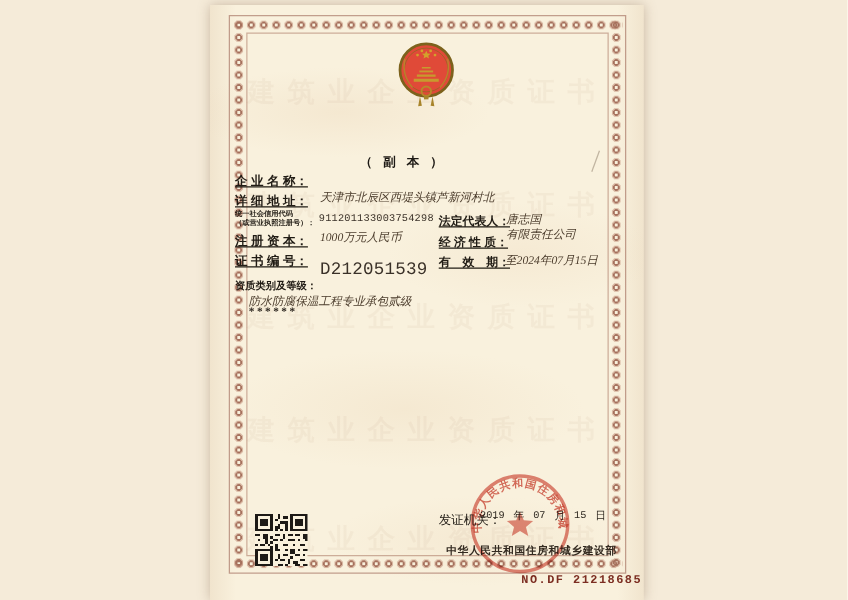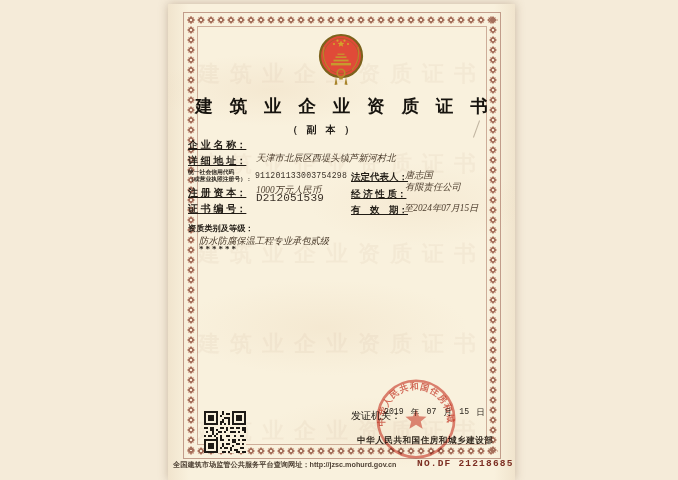--- a/index.html
+++ b/index.html
@@ -80,21 +80,20 @@
       <rect x="21.5" y="21.6" width="7" height="1.2" fill="#c79a2e"></rect>
       <rect x="19.5" y="24.4" width="11" height="1.5" fill="#c79a2e"></rect>
       <rect x="17.5" y="27.6" width="15" height="1.8" fill="#c79a2e"></rect>
       <rect x="15" y="31" width="20" height="2.4" fill="#c79a2e"></rect>
       <circle cx="25" cy="41" r="3.8" fill="none" stroke="#b8892a" stroke-width="1.6"></circle>
       <polygon points="20,45 18.5,53 21.5,52.5" fill="#a8842a"></polygon>
       <polygon points="30,45 31.5,53 28.5,52.5" fill="#a8842a"></polygon>
       <rect x="23.2" y="44.5" width="3.6" height="3" fill="#a8842a"></rect>
     </svg>
 
-    <div class="title">建 筑 业 企 业 资 质 证 书</div>
     <div class="subtitle">（ 副  本 ）</div>
 
     <div class="lbl" style="left:20px;top:134px">企 业 名 称：</div>
 
     <div class="lbl" style="left:20px;top:150px">详 细 地 址：</div>
     <div class="val" style="left:88px;top:148px">天津市北辰区西堤头镇芦新河村北</div>
 
     <div class="tinylbl" style="left:20px;top:165px">
       <div>统一社会信用代码</div>
       <div>（或营业执照注册号）：</div>
@@ -102,21 +101,21 @@
     <div class="mono" style="left:87px;top:167px">911201133003754298</div>
     <div class="lbl2" style="left:183px;top:167px">法定代表人：</div>
     <div class="val" style="left:237px;top:165px">唐志国</div>
 
     <div class="lbl" style="left:20px;top:182px">注 册 资 本：</div>
     <div class="val" style="left:88px;top:180px">1000万元人民币</div>
     <div class="lbl2" style="left:183px;top:184px">经 济 性 质：</div>
     <div class="val" style="left:237px;top:177px">有限责任公司</div>
 
     <div class="lbl" style="left:20px;top:198px">证 书 编 号：</div>
-    <div class="mono" style="left:88px;top:188px;font-size:11px">D212051539</div>
+    <div class="mono" style="left:88px;top:204px;font-size:14px">D212051539</div>
     <div class="lbl2" style="left:183px;top:200px">有　效　期：</div>
     <div class="val" style="left:236px;top:198px">至2024年07月15日</div>
 
     <div class="gradelbl" style="left:20px;top:219px">资质类别及等级：</div>
     <div class="val" style="left:31px;top:231px">防水防腐保温工程专业承包贰级</div>
     <div class="stars" style="left:31px;top:240px">******</div>
 
     <div class="issuer">发证机关：</div>
 
     <div class="dateline">
@@ -157,18 +156,17 @@
         <path d="M0 8h2v1h-2z M3 8h2v2h-2z M8 8h2v1h-2z M11 8h1v2h-1z M13 8h2v1h-2z M16 8h2v1h-2z M19 8h2v2h-2z"></path>
         <path d="M1 10h1v1h-1z M4 10h1v2h-1z M7 10h2v1h-2z M10 10h1v1h-1z M13 10h3v1h-3z M17 10h1v1h-1z M20 10h1v1h-1z"></path>
         <path d="M0 12h1v1h-1z M2 12h2v1h-2z M5 12h1v1h-1z M8 12h1v2h-1z M11 12h2v1h-2z M15 12h1v1h-1z M18 12h2v1h-2z"></path>
         <path d="M8 14h2v1h-2z M12 14h1v1h-1z M14 14h2v2h-2z M17 14h1v1h-1z M19 14h2v1h-2z"></path>
         <path d="M9 16h1v2h-1z M11 16h2v1h-2z M14 17h1v1h-1z M16 16h2v1h-2z M19 16h1v1h-1z"></path>
         <path d="M8 18h1v1h-1z M10 18h2v1h-2z M13 18h1v2h-1z M15 19h2v1h-2z M18 18h2v1h-2z"></path>
         <path d="M9 20h2v1h-2z M12 20h1v1h-1z M16 20h2v1h-2z M19 20h2v1h-2z"></path>
       </g>
     </svg>
 
-    <div class="footer-url">全国建筑市场监管公共服务平台查询网址：http://jzsc.mohurd.gov.cn</div>
     <div class="serial">NO.DF 21218685</div>
 
     <div class="crease"></div>
   </div>
 </div>
 
 </body></html>

